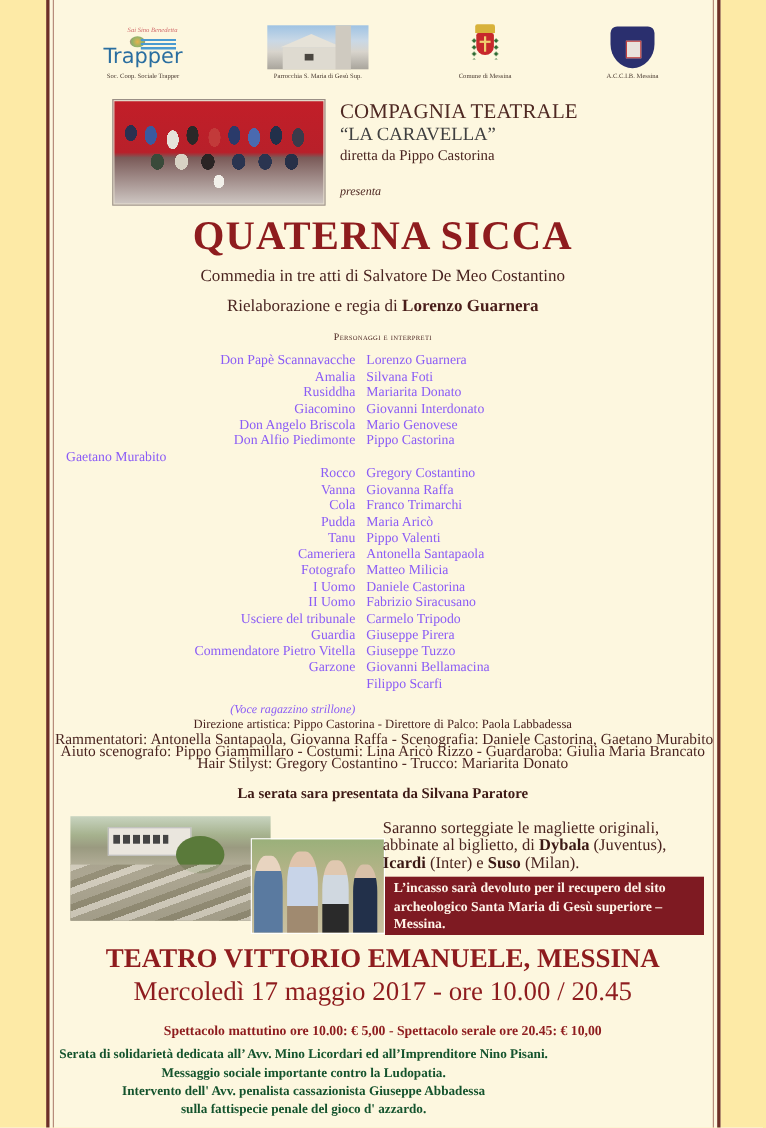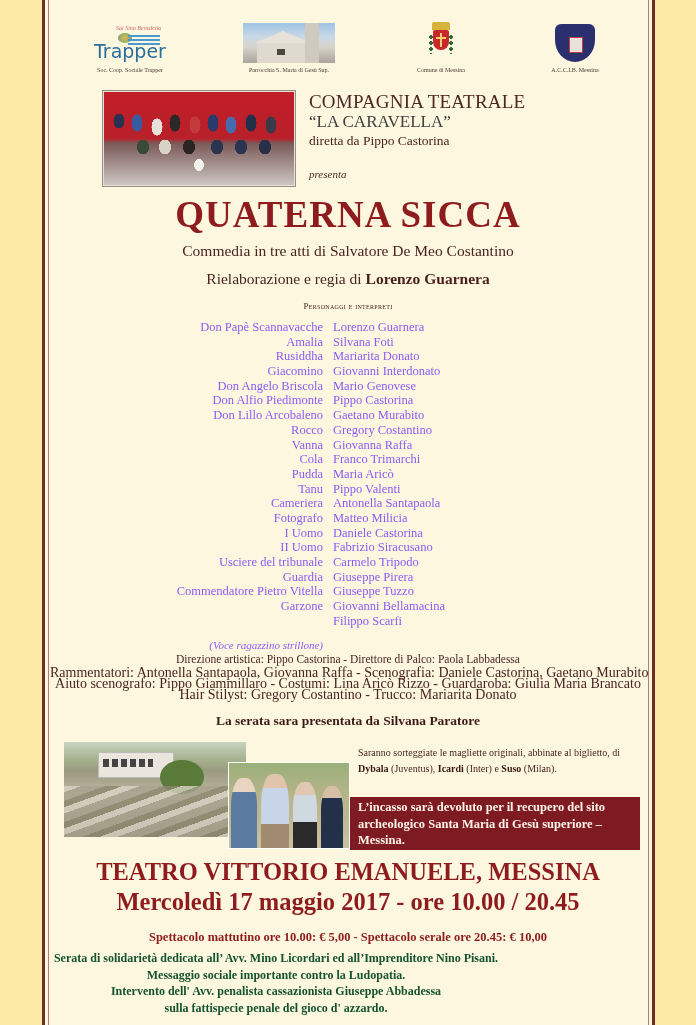--- a/index.html
+++ b/index.html
@@ -107,27 +107,27 @@
   .site-ruins { position:absolute; left:0; top:44px; width:182px; height:51px;
     background:repeating-linear-gradient(160deg,#d8d2c4 0 6px,#a8a28e 6px 14px,#8c866e 14px 20px); opacity:0.8; }
   .people-photo { left:228px; top:762px; width:120px; height:85px;
     background:linear-gradient(180deg,#9ab07a 0%,#b8b48a 40%,#c9c0a0 100%); overflow:hidden; border:1px solid #fff; }
   .pp { position:absolute; bottom:0; border-radius:40% 40% 0 0; }
   .pp1 { left:2px; width:26px; height:70px; background:linear-gradient(180deg,#e8d4c0 0 14px,#5a7aa0 14px); }
   .pp2 { left:32px; width:28px; height:74px; background:linear-gradient(180deg,#e0c4ac 0 14px,#c8d4e8 14px 50px,#a08a70 50px); }
   .pp3 { left:64px; width:24px; height:66px; background:linear-gradient(180deg,#e0c8b0 0 13px,#d0d8e0 13px 40px,#2a2a2a 40px); }
   .pp4 { left:92px; width:22px; height:62px; background:linear-gradient(180deg,#d8c0a8 0 12px,#22304a 12px); }
 
-  .raffle { left:358px; top:745px; width:286px; font-size:10px; line-height:16px; color:#4a2420; }
+  .raffle { left:348px; top:745px; width:286px; font-size:15px; line-height:16px; color:#4a2420; }
   .raffle b { color:#3a1814; }
   .donation { left:350px; top:797px; width:290px; height:53px; background:#7e1a22; color:#fff4e8;
     font-size:12.5px; font-weight:bold; line-height:16.5px; padding:2px 8px; box-sizing:border-box; }
 
   .venue { left:0; width:696px; top:857px; text-align:center; font-size:24.5px; font-weight:bold; color:#8e1c1e; line-height:30px; white-space:nowrap; }
-  .date { left:0; width:696px; top:887px; text-align:center; font-size:24.5px; font-weight:bold; color:#8e1c1e; line-height:30px; white-space:nowrap; }
+  .date { left:0; width:696px; top:887px; text-align:center; font-size:24.5px; font-weight:normal; color:#8e1c1e; line-height:30px; white-space:nowrap; }
   .prices { left:0; width:696px; top:918px; text-align:center; font-size:12.5px; font-weight:bold; color:#8e1c1e;margin-top:12px; }
   .bottom { left:0; width:552px; top:950px; text-align:center; font-size:12px; font-weight:bold; color:#14532d; line-height:16.5px; }
 </style>
 </head>
 <body>
 
 <div class="frame"></div>
 
 <div class="abs logo-trapper">
   <span class="trapper-top">Sai Sino Benedetta</span>
@@ -195,21 +195,20 @@
     </div>
   <div class="cast-row">
       <span class="role">Don Angelo Briscola</span>
       <span class="actor">Mario Genovese</span>
     </div>
   <div class="cast-row">
       <span class="role">Don Alfio Piedimonte</span>
       <span class="actor">Pippo Castorina</span>
     </div>
   <div class="cast-row">
-      <span class="role">Don Lillo Arcobaleno</span>
       <span class="actor">Gaetano Murabito</span>
     </div>
   <div class="cast-row">
       <span class="role">Rocco</span>
       <span class="actor">Gregory Costantino</span>
     </div>
   <div class="cast-row">
       <span class="role">Vanna</span>
       <span class="actor">Giovanna Raffa</span>
     </div>

